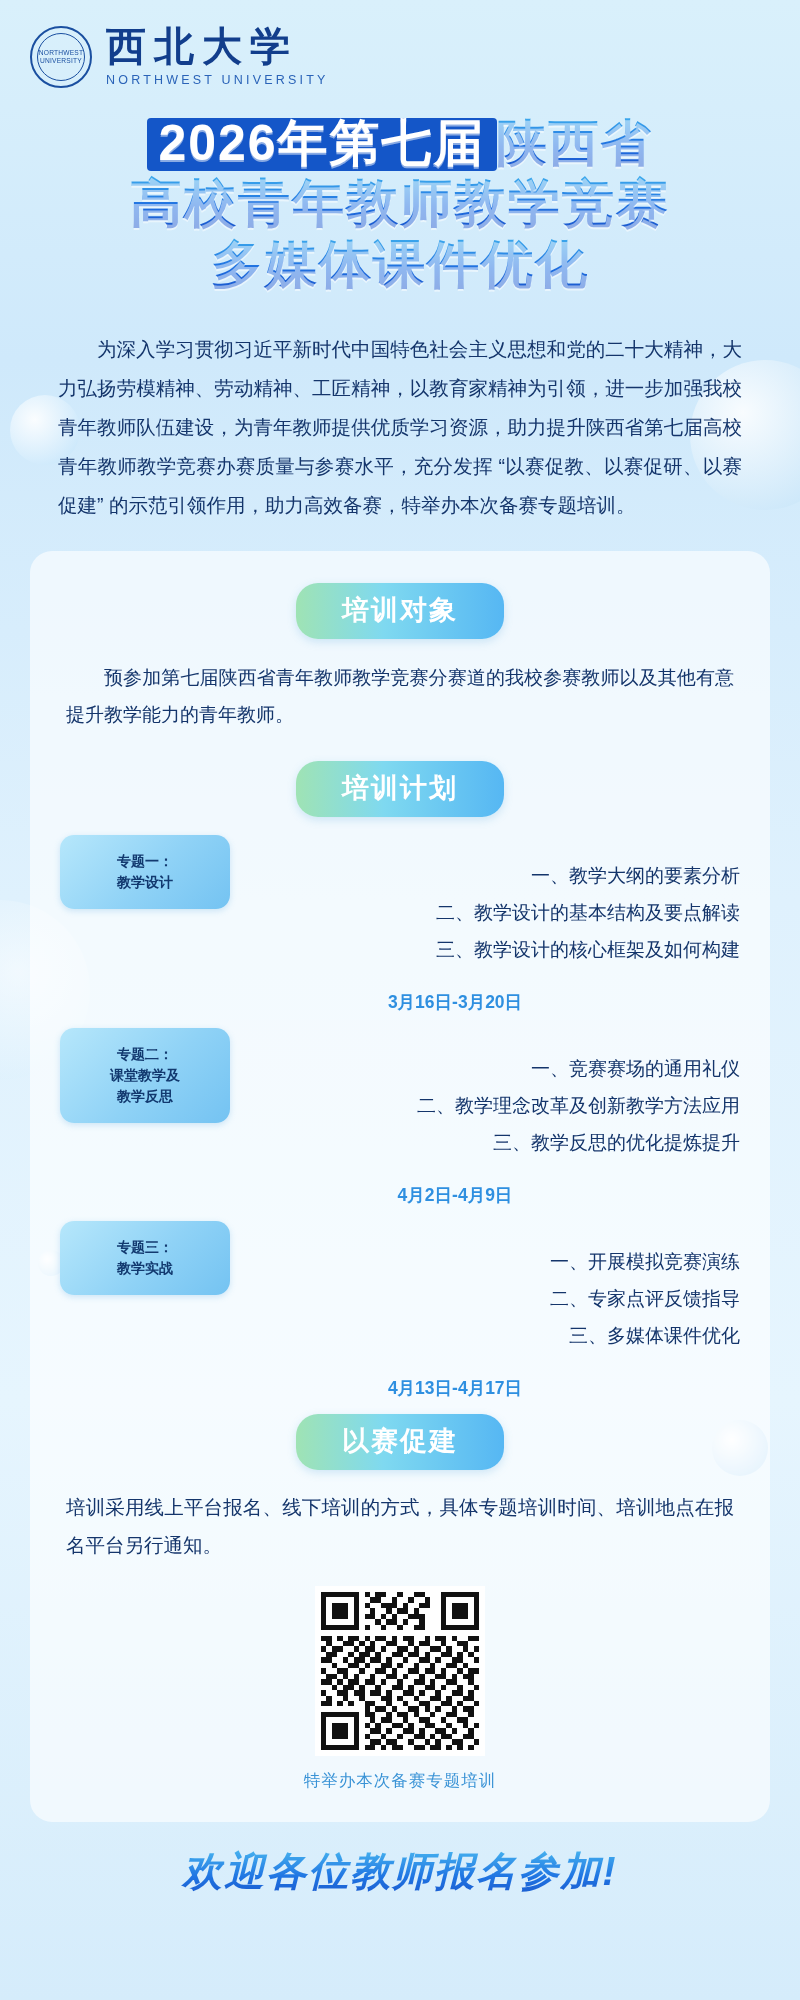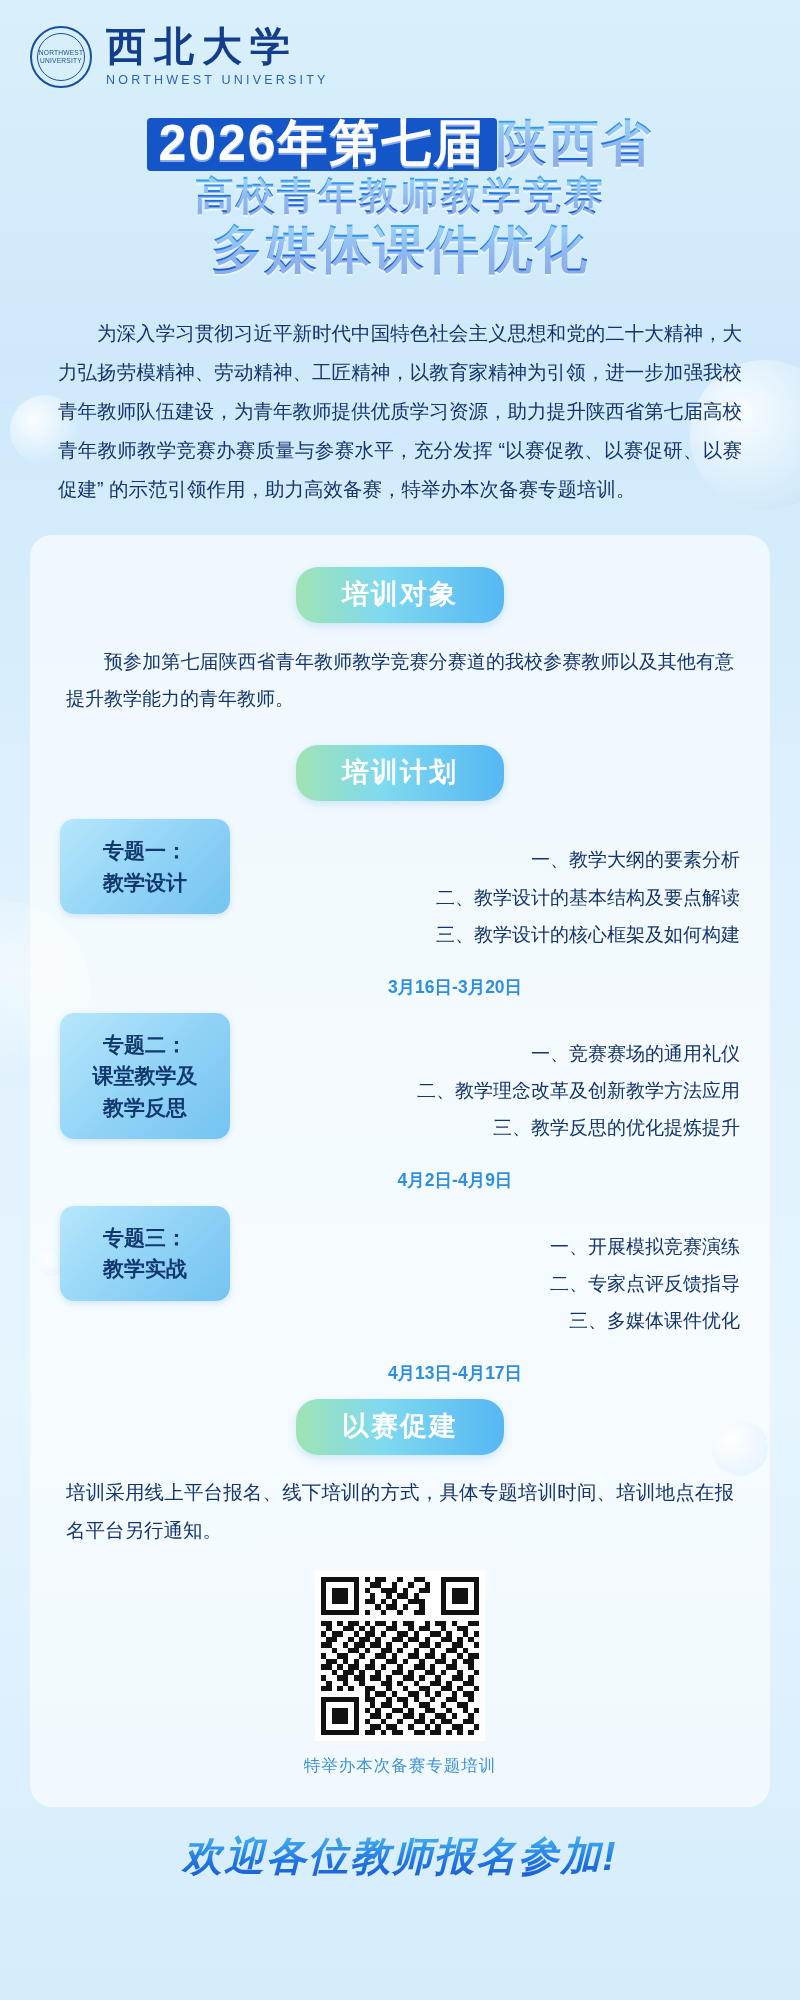--- a/index.html
+++ b/index.html
@@ -128,21 +128,21 @@
     z-index: 1;
   }
   .title-l1 .hl::before {
     content: "";
     position: absolute;
     left: 0; right: 0; top: 4px; bottom: 2px;
     background: #1456c8;
     border-radius: 4px;
     z-index: -1;
   }
-  .title-l2 { font-size: 39px; }
+  .title-l2 { font-size: 52px; }
   .title-l3 { font-size: 52px; }
 
   
   .intro {
     margin: 34px 58px 0 58px;
     font-size: 19.5px;
     line-height: 2.0;
     color: #14356b;
     text-align: justify;
     text-indent: 2em;
@@ -194,21 +194,21 @@
     align-items: flex-start;
     gap: 18px;
     margin-bottom: 6px;
   }
   .topic-box {
     width: 170px;
     flex: none;
     background: linear-gradient(135deg, #b6e7fb 0%, #8fd2f6 55%, #74c3f2 100%);
     border-radius: 14px;
     color: #12396f;
-    font-size: 21px;
+    font-size: 14px;
     font-weight: 700;
     line-height: 1.5;
     padding: 16px 26px;
     box-sizing: border-box;
     text-align: center;
     box-shadow: 0 2px 6px rgba(110,180,225,0.3);
   }
   .topic-items {
     flex: 1 1 auto;
     padding-top: 6px;

